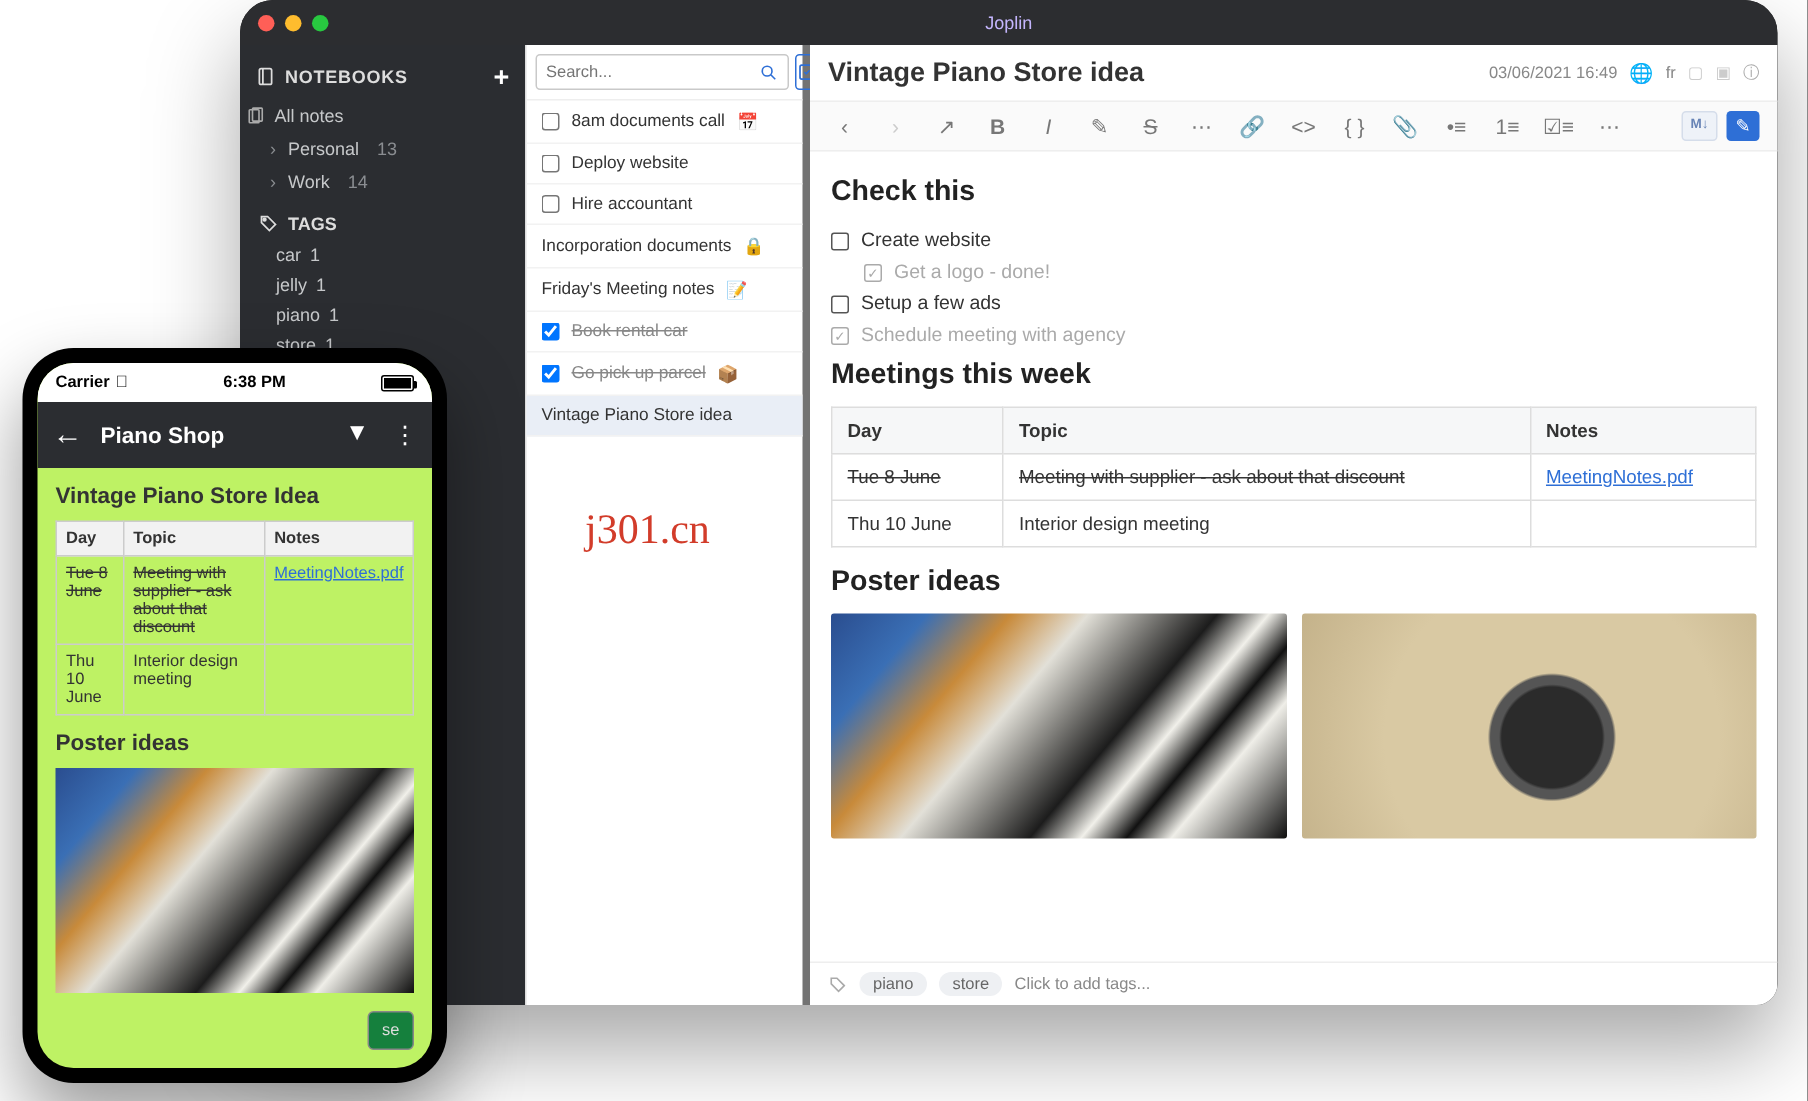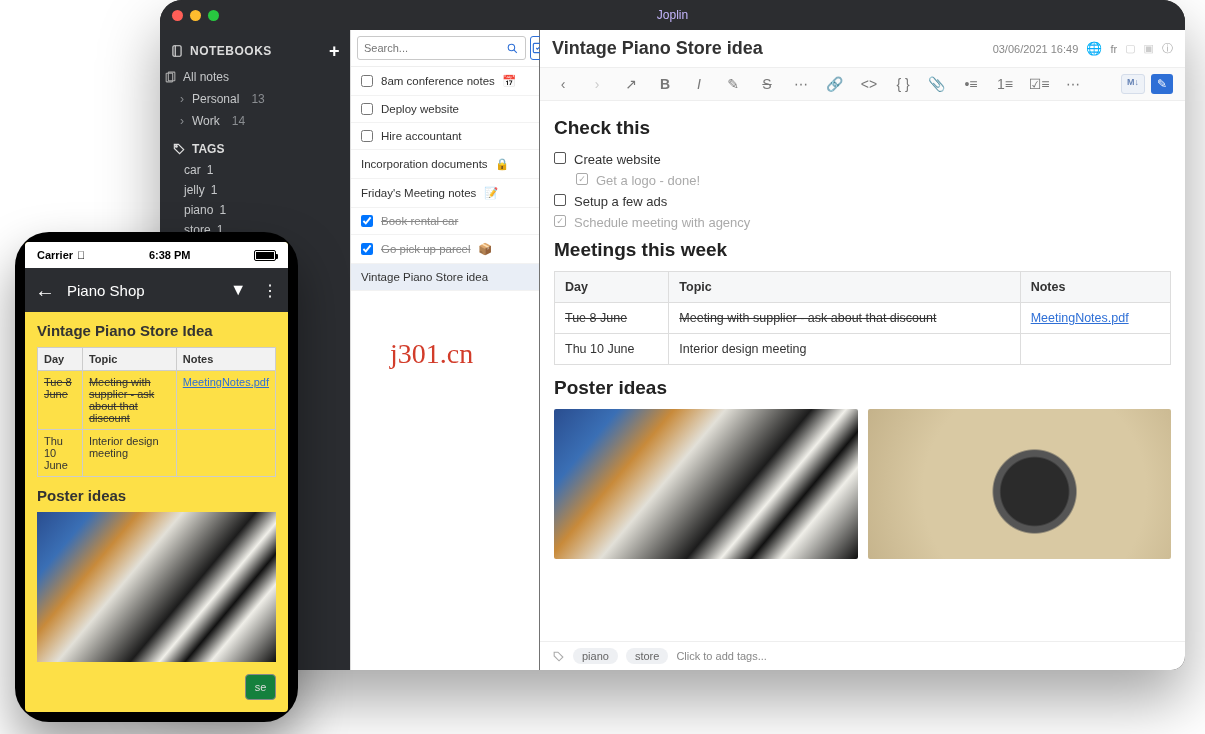--- a/index.html
+++ b/index.html
@@ -16,21 +16,21 @@
   .sidebar{width:190px;background:#2b2d31;color:#ccc;font-size:12px;padding:8px 0;flex:none}
   .sb-head{display:flex;align-items:center;justify-content:space-between;padding:4px 10px 6px 10px;font-weight:700;letter-spacing:.5px;color:#ddd}
   .sb-head .plus{font-size:18px;color:#fff;line-height:1}
   .sb-row{display:flex;align-items:center;gap:6px;padding:4px 12px 4px 20px;color:#c6c8ca}
   .sb-row .count{color:#8a8d91;margin-left:6px}
   .sb-row .caret{color:#8a8d91;margin-right:2px}
   .sb-all{padding-left:4px}
   .sb-section{padding:10px 10px 4px 12px;font-weight:700;color:#ddd;display:flex;align-items:center;gap:6px}
   .tag-row{padding:3px 12px 3px 24px;display:flex;align-items:center;gap:6px;color:#c6c8ca}
   
-  .notelist{width:190px;background:#fff;border-left:1px solid #ddd;border-right:1px solid #737373;flex:none;display:flex;flex-direction:column}
+  .notelist{width:190px;background:#fff;border-left:1px solid #ddd;border-right:5px solid #737373;flex:none;display:flex;flex-direction:column}
   .nl-top{display:flex;gap:4px;padding:6px 6px;border-bottom:1px solid #eee;align-items:center}
   .search{flex:1;display:flex;align-items:center;border:1px solid #c9c9c9;border-radius:3px;height:24px;padding:0 6px;font-size:11px;color:#888}
   .search input{border:none;outline:none;font-size:11px;flex:1;color:#333;background:transparent}
   .sqbtn{width:24px;height:24px;border:1px solid #2e6fd6;border-radius:3px;display:flex;align-items:center;justify-content:center;color:#2e6fd6;font-size:13px}
   .nl-item{padding:7px 10px;font-size:11.5px;color:#333;display:flex;align-items:center;gap:8px;border-bottom:1px solid #f2f2f2}
   .nl-item input[type=checkbox]{width:12px;height:12px}
   .nl-item.selected{background:#e9eef6}
   .nl-item.noicon{padding-left:10px}
   .strike{text-decoration:line-through;color:#888}
   
@@ -39,47 +39,47 @@
   .ed-title{font-size:18px;font-weight:600;color:#333}
   .ed-meta{display:flex;align-items:center;gap:8px;color:#888;font-size:11px}
   .globe{font-size:13px;color:#555}
   .toolbar{display:flex;align-items:center;gap:12px;padding:6px 12px;border-top:1px solid #eee;border-bottom:1px solid #eee;color:#777;font-size:14px;background:#fafafa}
   .tb-right{margin-left:auto;display:flex;gap:6px}
   .tb-btn{width:22px;height:20px;display:flex;align-items:center;justify-content:center;border-radius:3px}
   .tb-md{background:#eef2f8;border:1px solid #d5ddea;padding:2px 5px;font-size:9px;font-weight:700;color:#6683b5;border-radius:3px}
   .tb-edit{width:22px;height:20px;background:#2e6fd6;border-radius:3px;display:flex;align-items:center;justify-content:center;color:#fff;font-size:12px}
   .content{padding:10px 14px;overflow:auto;font-size:13px;color:#333;flex:1}
   .content h2{font-size:19px;font-weight:700;margin:6px 0 10px;color:#222}
-  .chk{display:flex;align-items:flex-start;gap:8px;padding:3px 0}
+  .chk{display:flex;align-items:flex-end;gap:8px;padding:3px 0}
   .chk .box{width:12px;height:12px;border:1.5px solid #555;border-radius:2px;display:inline-flex;align-items:center;justify-content:center;font-size:9px;color:#999}
   .chk.done .box{border-color:#aaa;color:#aaa}
   .chk.done span.lbl{color:#aaa}
   .chk.sub{margin-left:22px}
   table.meet{width:100%;border-collapse:collapse;margin:6px 0 12px;font-size:12.5px}
   table.meet th,table.meet td{border:1px solid #ddd;padding:8px 10px;text-align:left}
   table.meet th{background:#f6f7f8;font-weight:600}
   .posters{display:flex;gap:10px;margin-top:8px}
   .poster{flex:1;height:150px;border-radius:2px;overflow:hidden}
   .poster.p1{background:linear-gradient(130deg,#2a4d8f 0%,#3a6fb5 15%,#c88a3a 28%,#e2e0d8 40%,#1c1c1c 60%,#f1f0ea 68%,#111 75%,#efeee8 82%,#0e0e0e 100%)}
   .poster.p2{background:radial-gradient(circle at 55% 55%,#2b2b2b 0 18%,#555 19% 22%,#d9c9a3 23% 60%,#c4b28a 100%)}
   .tagbar{border-top:1px solid #eee;padding:6px 12px;display:flex;align-items:center;gap:8px;font-size:11px;color:#888}
   .tagchip{background:#eef0f3;border-radius:10px;padding:2px 9px;color:#666}
   .watermark{position:absolute;left:390px;top:338px;color:#d23c2a;font-family:Georgia,serif;font-size:28px;pointer-events:none}
   
   .phone{position:absolute;left:15px;top:232px;width:283px;height:490px;background:#000;border-radius:34px;padding:10px;box-shadow:0 25px 50px rgba(0,0,0,.4)}
-  .phone-inner{background:#fde047;border-radius:4px;overflow:hidden;height:100%;display:flex;flex-direction:column}
+  .phone-inner{background:#bef264;border-radius:24px;overflow:hidden;height:100%;display:flex;flex-direction:column}
   .statusbar{height:26px;display:flex;align-items:center;justify-content:space-between;padding:0 12px;font-size:11px;font-weight:600;color:#000;background:#fff}
   .carrier{display:flex;align-items:center;gap:4px}
   .batwrap{display:flex;align-items:center;gap:2px}
   .bat{width:22px;height:11px;border:1px solid #000;border-radius:2px;position:relative}
   .bat::after{content:"";position:absolute;right:-3px;top:3px;width:2px;height:5px;background:#000;border-radius:0 1px 1px 0}
   .bat i{display:block;width:18px;height:7px;background:#000;margin:1px}
   .ph-nav{height:44px;background:#2b2d31;color:#fff;display:flex;align-items:center;padding:0 10px;gap:12px;font-size:15px}
   .ph-nav .back{font-size:20px}
-  .ph-nav .title{flex:1;font-weight:400}
+  .ph-nav .title{flex:1;font-weight:700}
   .ph-nav .r{display:flex;gap:16px;font-size:16px}
   .ph-body{flex:1;overflow:auto;padding:10px 12px;font-size:12px;color:#333}
   .ph-body h3{font-size:15px;font-weight:700;margin-bottom:8px}
   table.phmeet{width:100%;border-collapse:collapse;font-size:11px}
   table.phmeet th,table.phmeet td{border:1px solid #ccc;padding:5px 6px;text-align:left;vertical-align:top}
   table.phmeet th{background:#f2f2f2;font-weight:700}
   .ph-post{height:150px;margin-top:6px;background:linear-gradient(130deg,#2a4d8f 0%,#3a6fb5 15%,#c88a3a 28%,#e2e0d8 40%,#1c1c1c 60%,#f1f0ea 68%,#111 75%,#efeee8 82%,#0e0e0e 100%)}
   .ph-btn{position:absolute;right:22px;bottom:22px;width:31px;height:26px;border:1px solid #888;border-radius:4px;background:#15803d;color:#ddd;font-size:11px;display:flex;align-items:center;justify-content:center}
   a.link{color:#2e6fd6;text-decoration:underline}
   svg{display:block}
@@ -178,21 +178,21 @@
             <svg width="14" height="14" viewBox="0 0 24 24" fill="none" stroke="#2e6fd6" stroke-width="2">
               <rect x="4" y="4" width="16" height="16" rx="2"></rect>
               <line x1="8" y1="9" x2="16" y2="9"></line>
               <line x1="8" y1="13" x2="16" y2="13"></line>
             </svg>
           </div>
       </div>
       <div id="nl-items">
           <div class="nl-item">
             <input type="checkbox" style="">
-            <span>8am conference notes</span>
+            <span>8am documents call</span>
             <span>📅</span>
           </div>
           <div class="nl-item">
             <input type="checkbox" style="">
             <span>Deploy website</span>
           </div>
           <div class="nl-item">
             <input type="checkbox" style="">
             <span>Hire accountant</span>
           </div>

